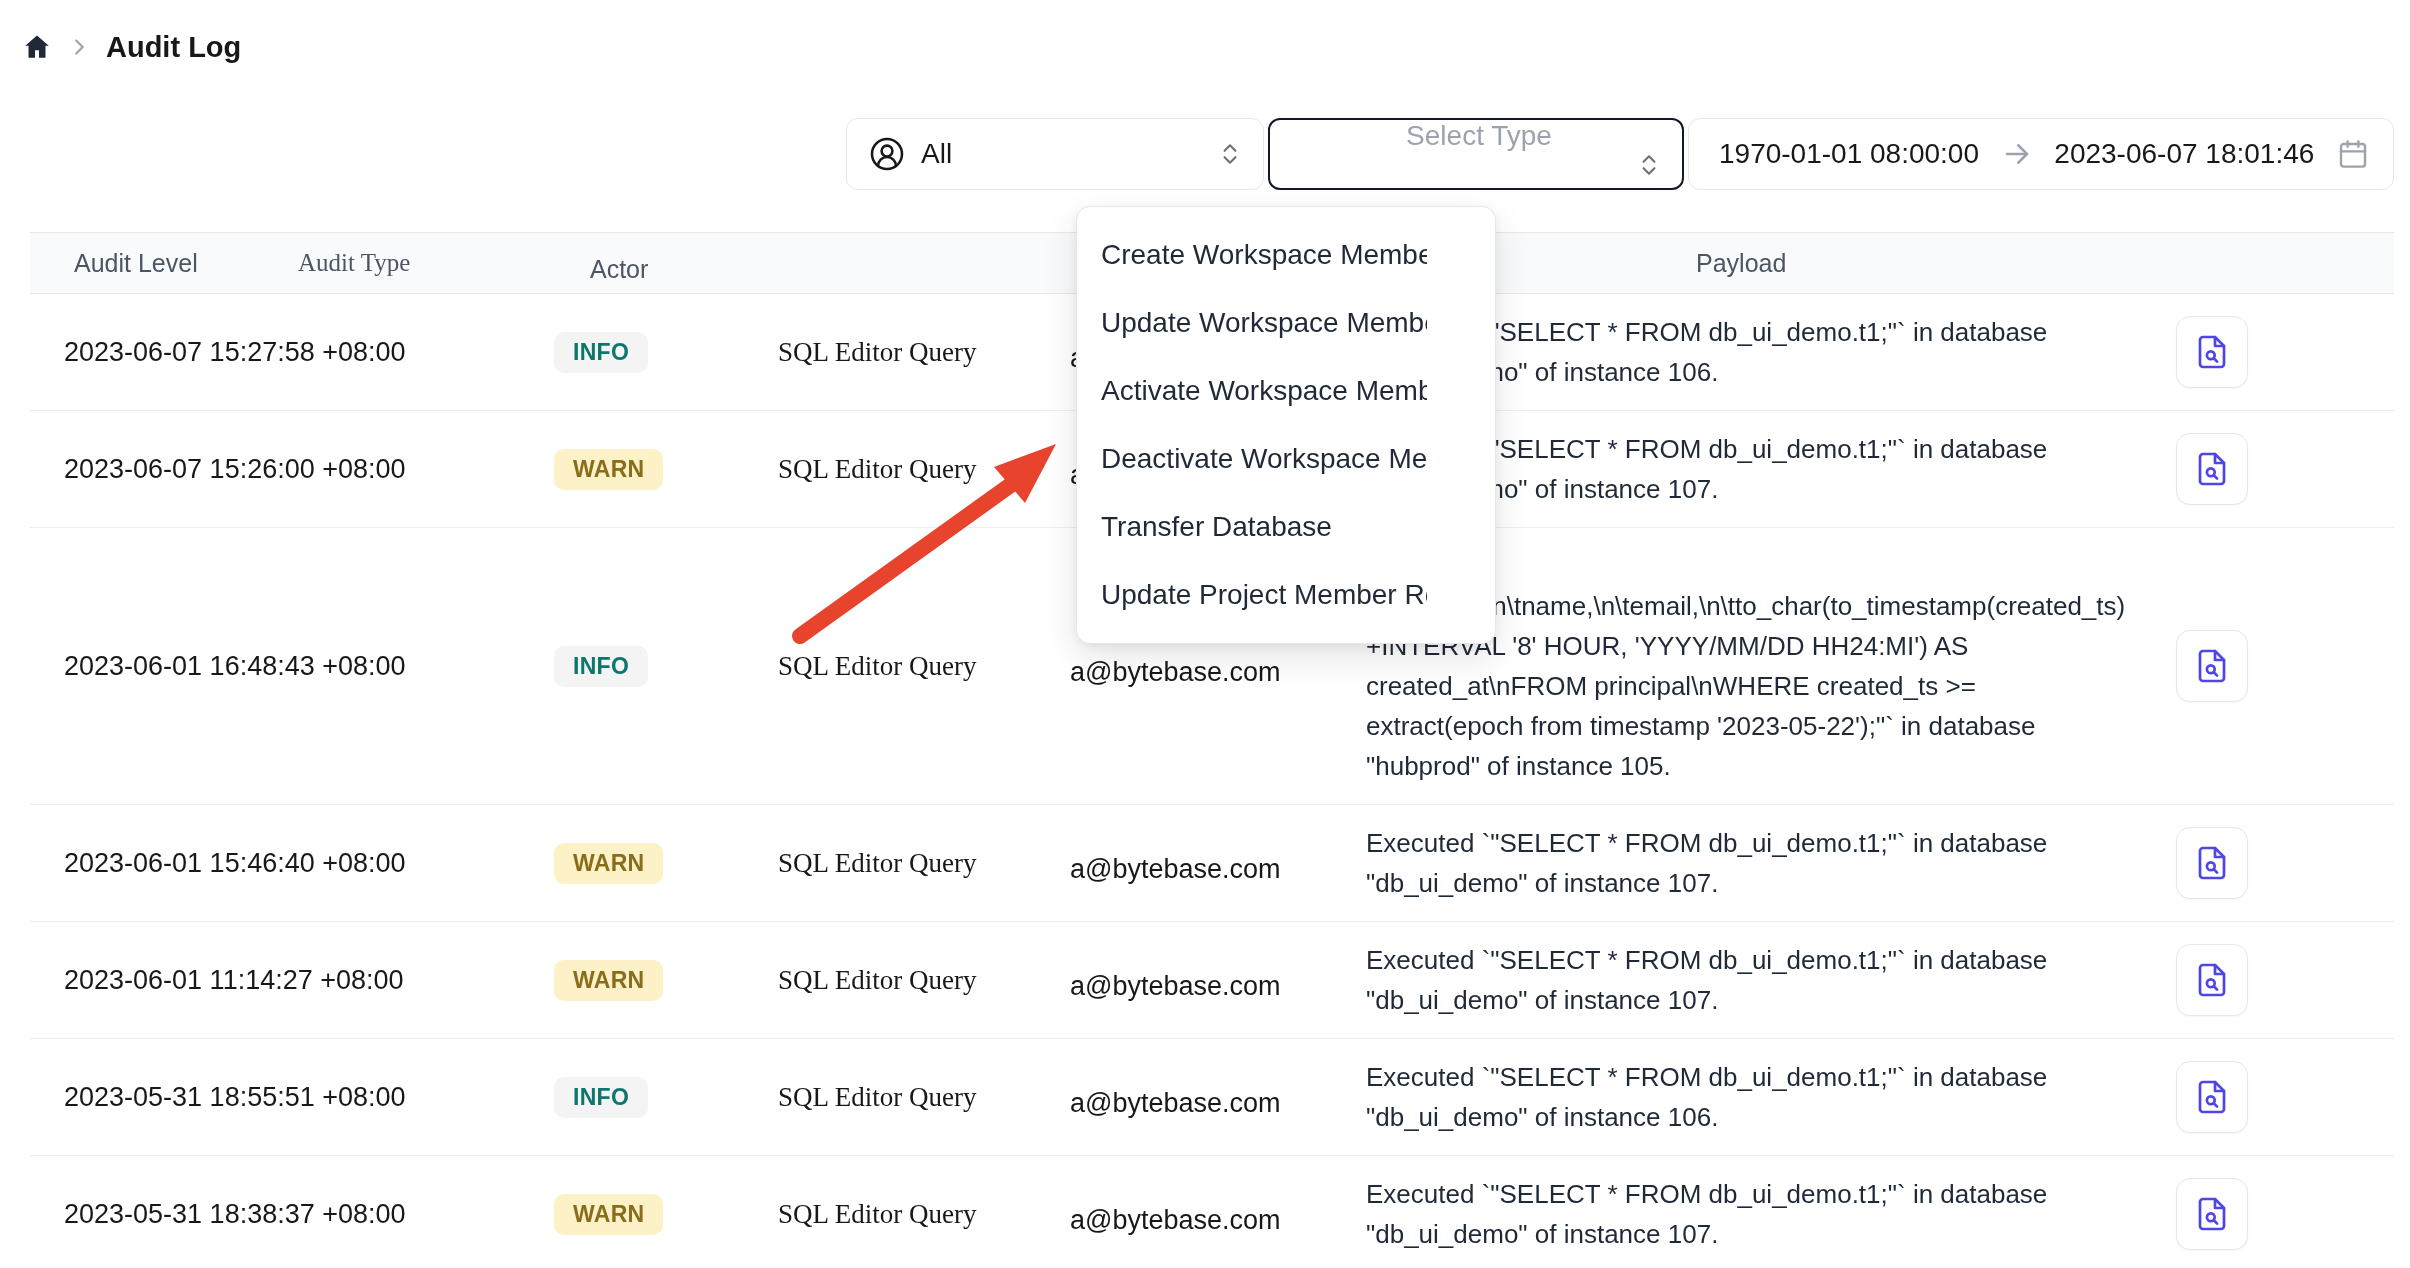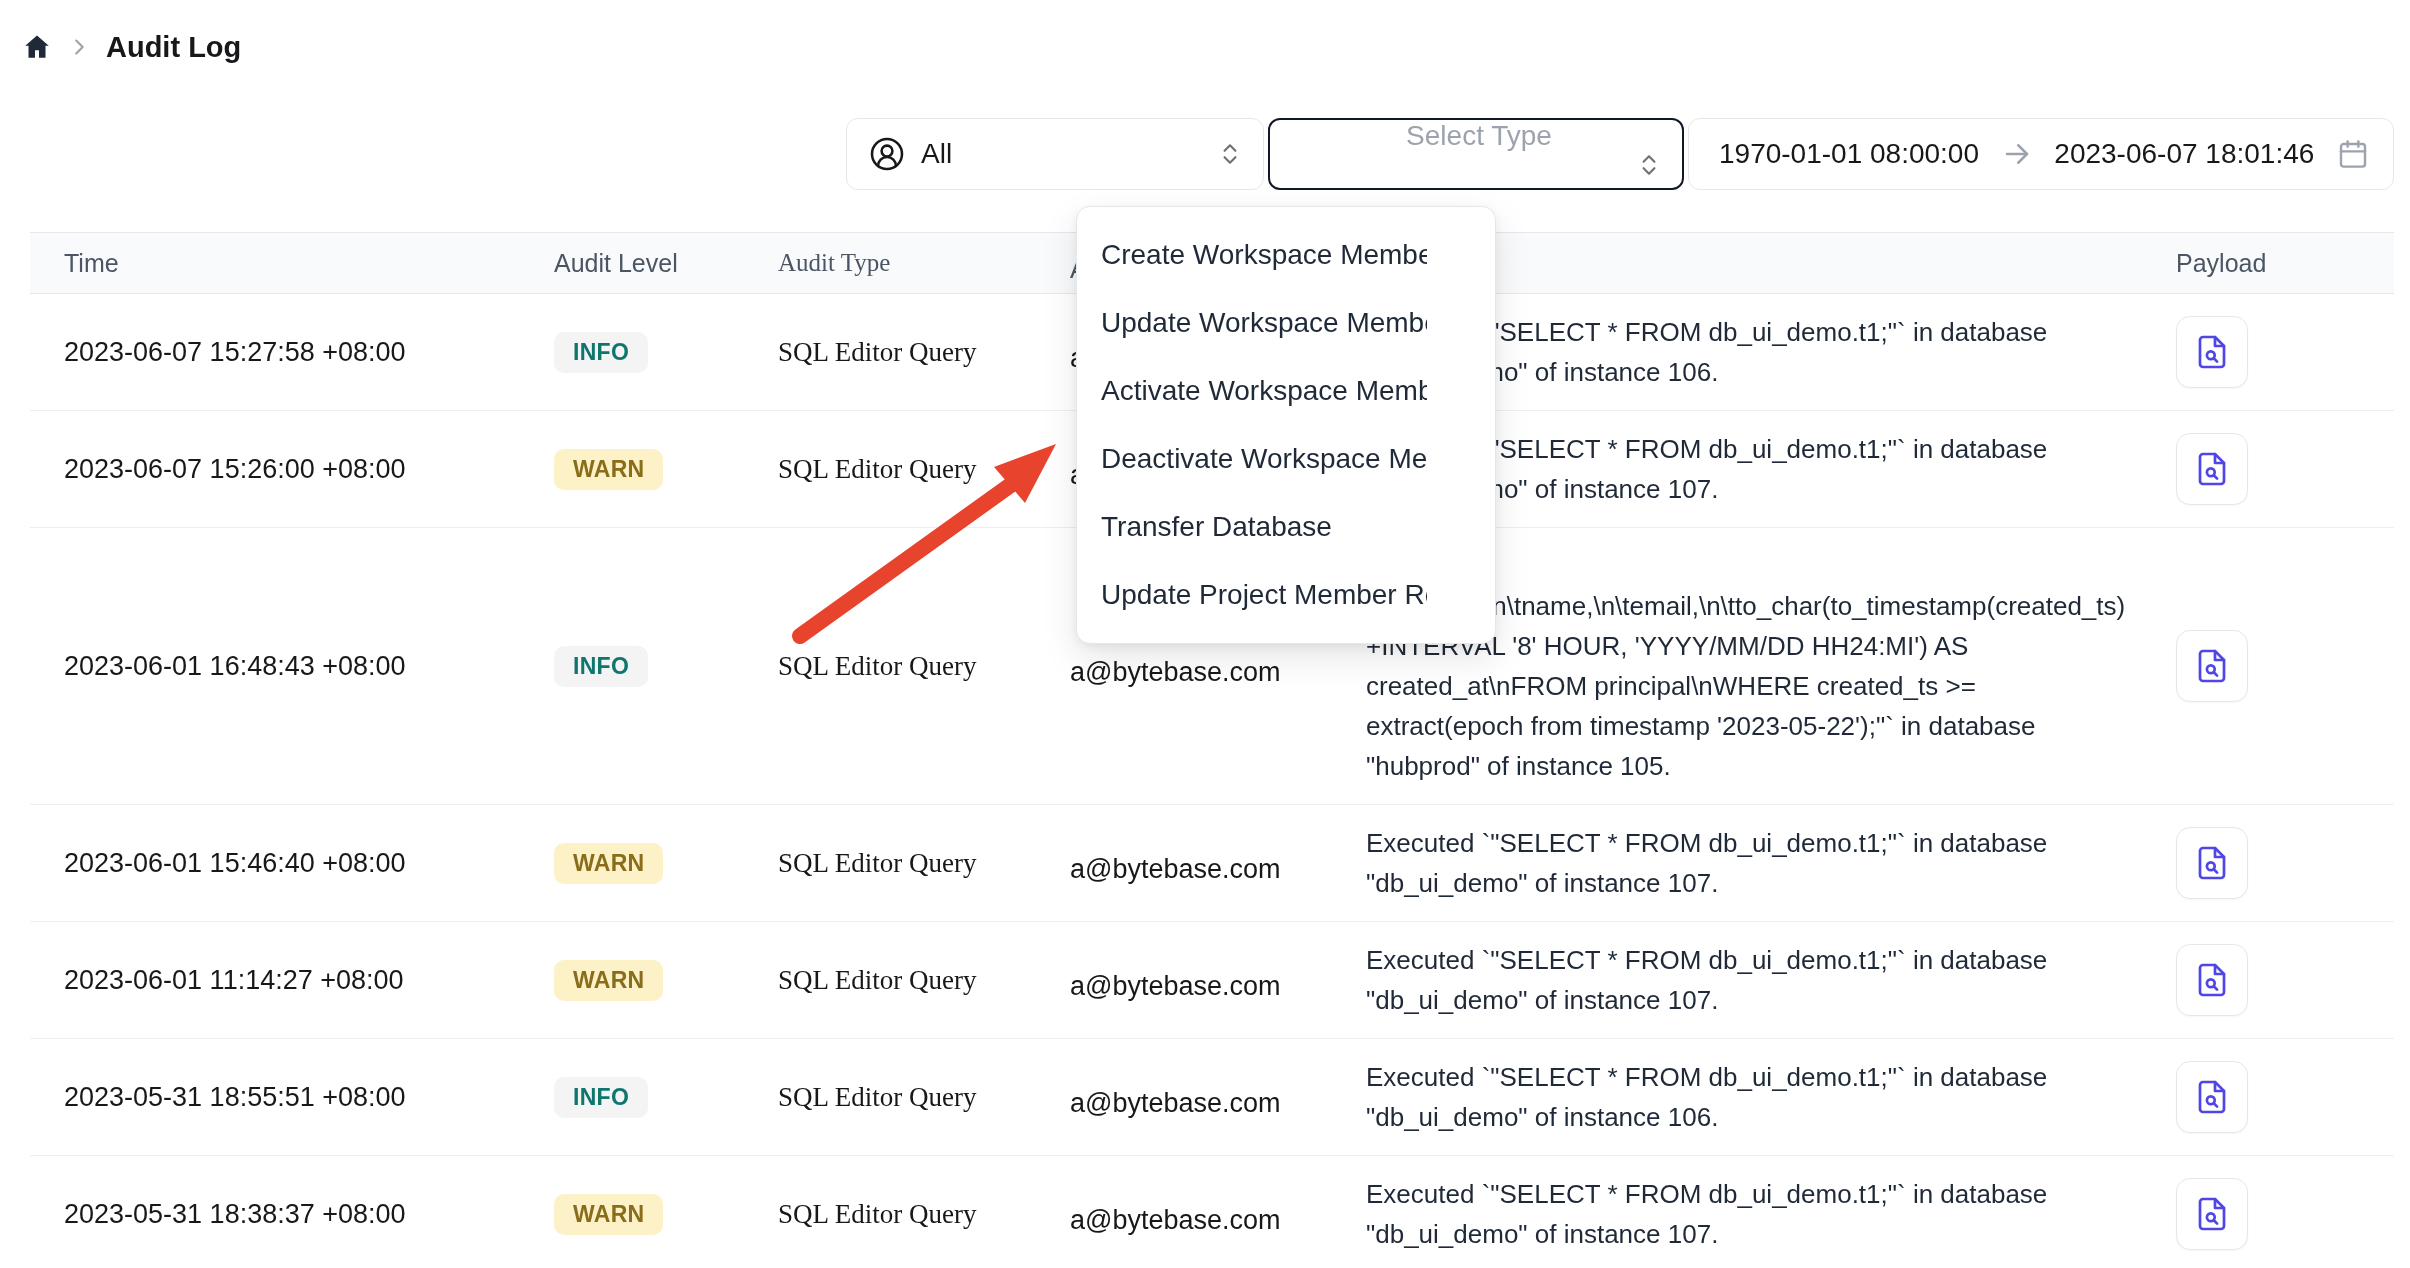--- a/index.html
+++ b/index.html
@@ -111,21 +111,20 @@
             <path d="M8 2.5v4"></path>
             <path d="M16 2.5v4"></path>
             <path d="M3 10h18"></path>
           </svg>
       </span>
     </div>
   </div>
 
   <div class="table">
     <div class="thead">
-      <div class="cell cell-time">Time</div>
       <div class="cell cell-level">Audit Level</div>
       <div class="cell cell-type">Audit Type</div>
       <div class="cell cell-actor">Actor</div>
       <div class="cell cell-comment"></div>
       <div class="cell cell-payload">Payload</div>
     </div>
     <div>
   <div class="row">
     <div class="cell cell-time">2023-06-07 15:27:58 +08:00</div>
     <div class="cell cell-level">

